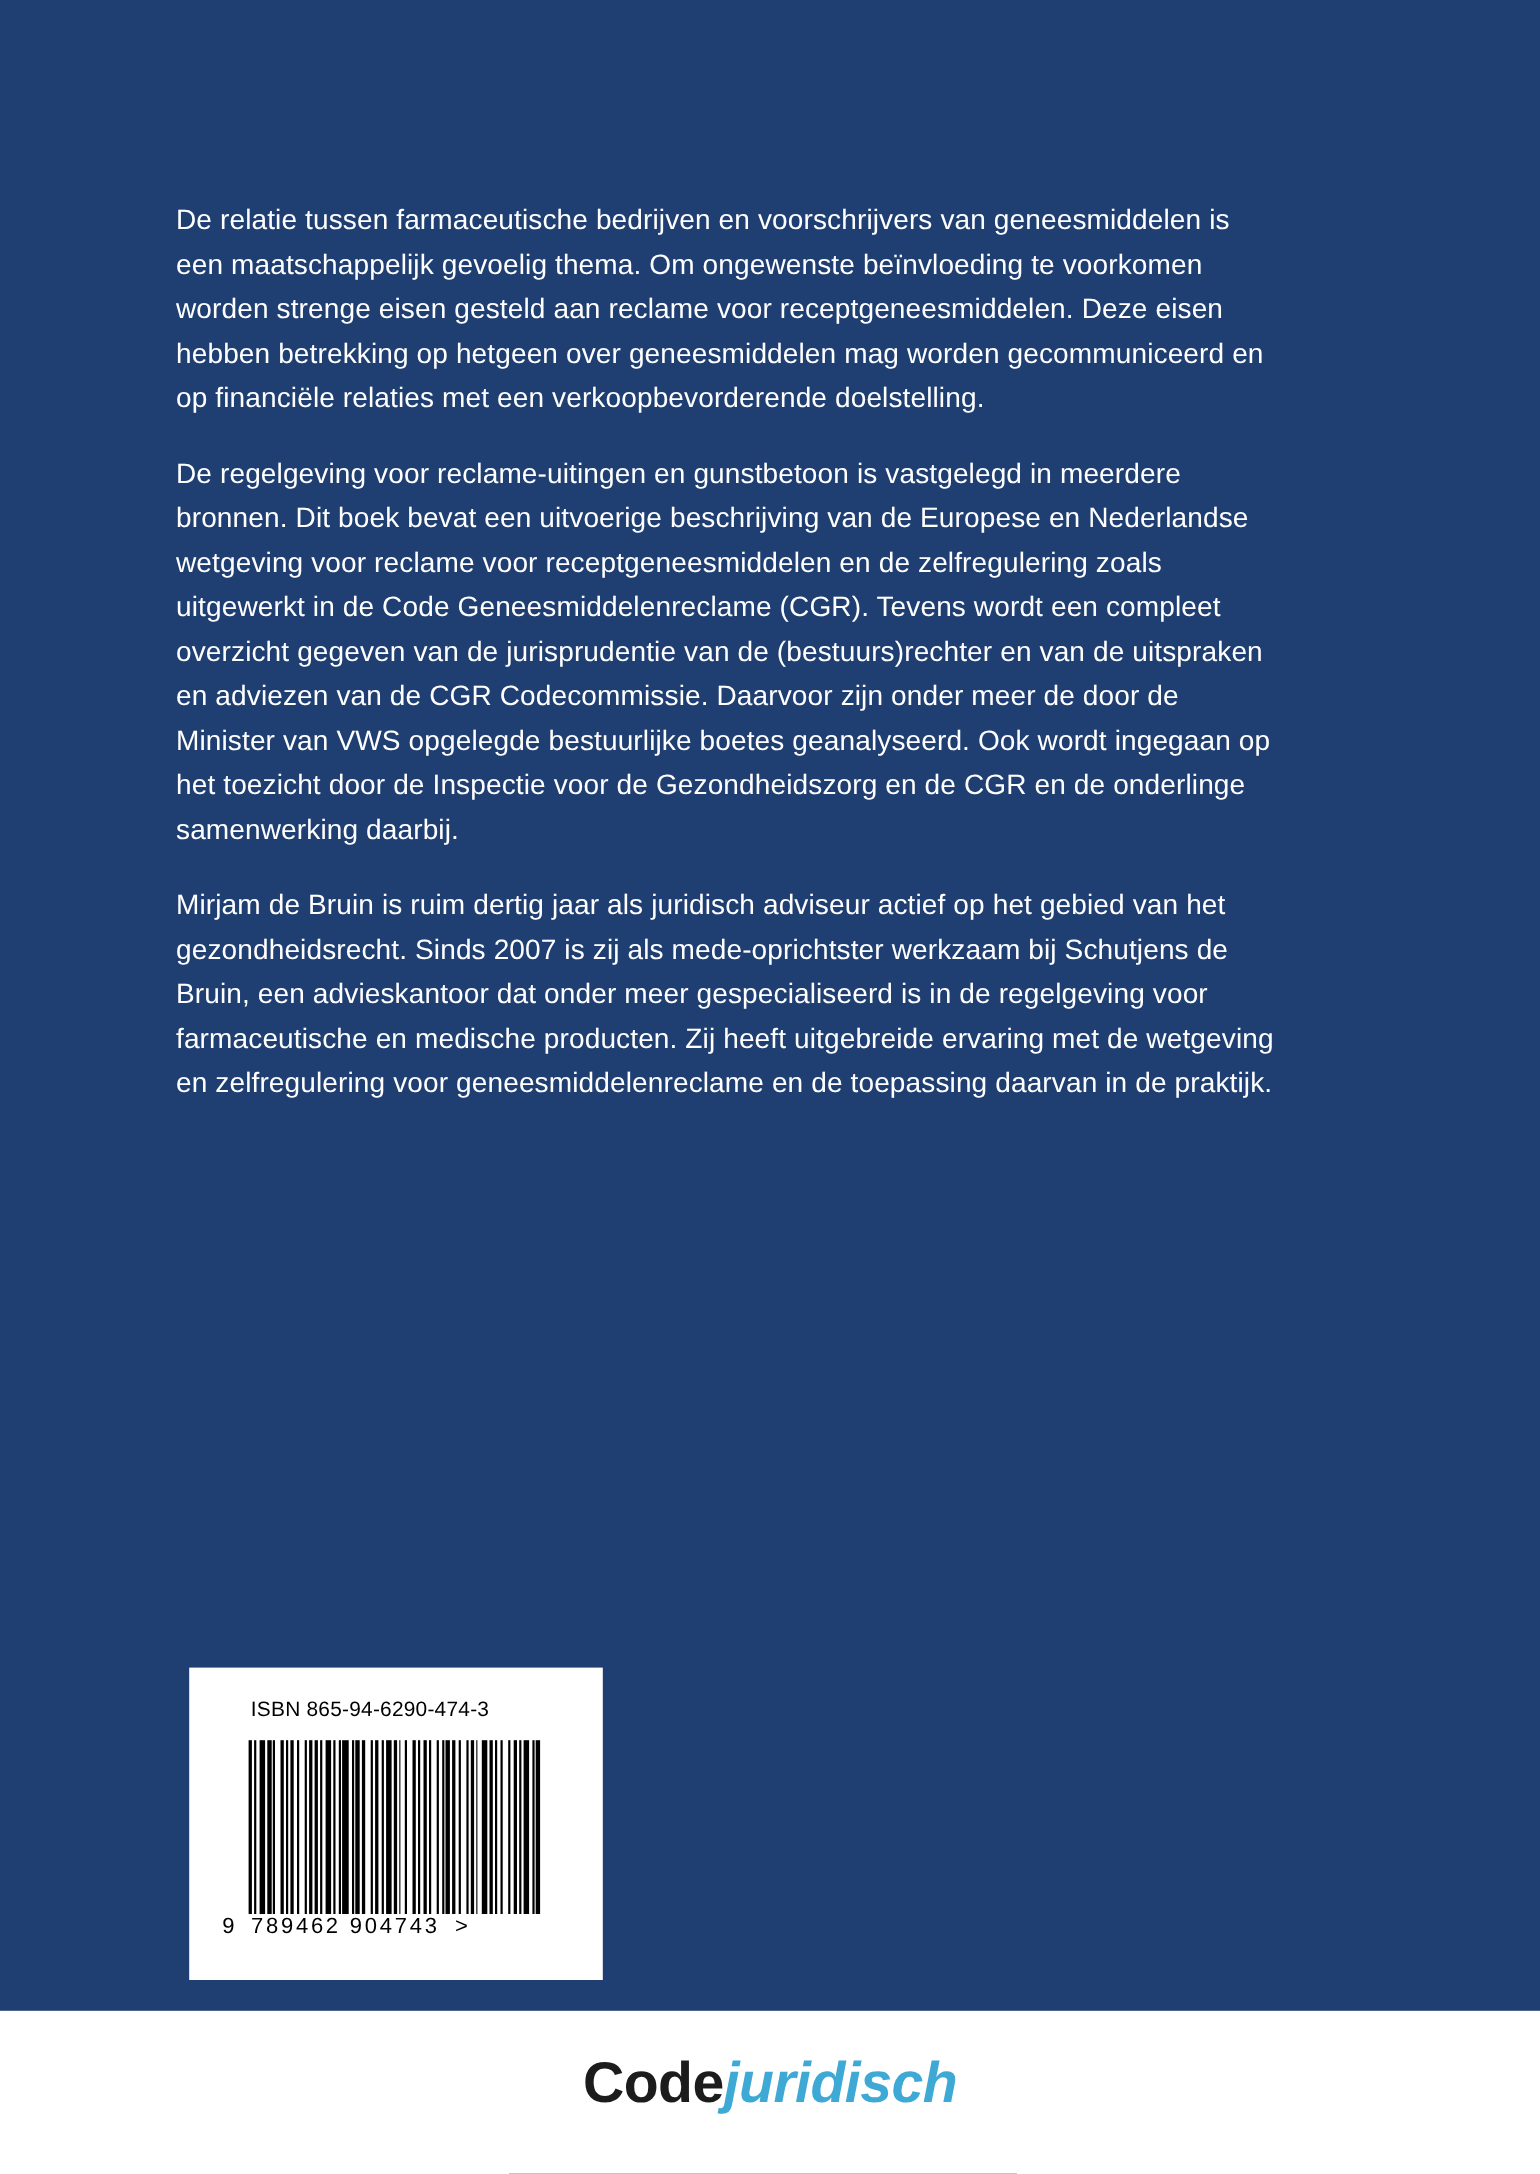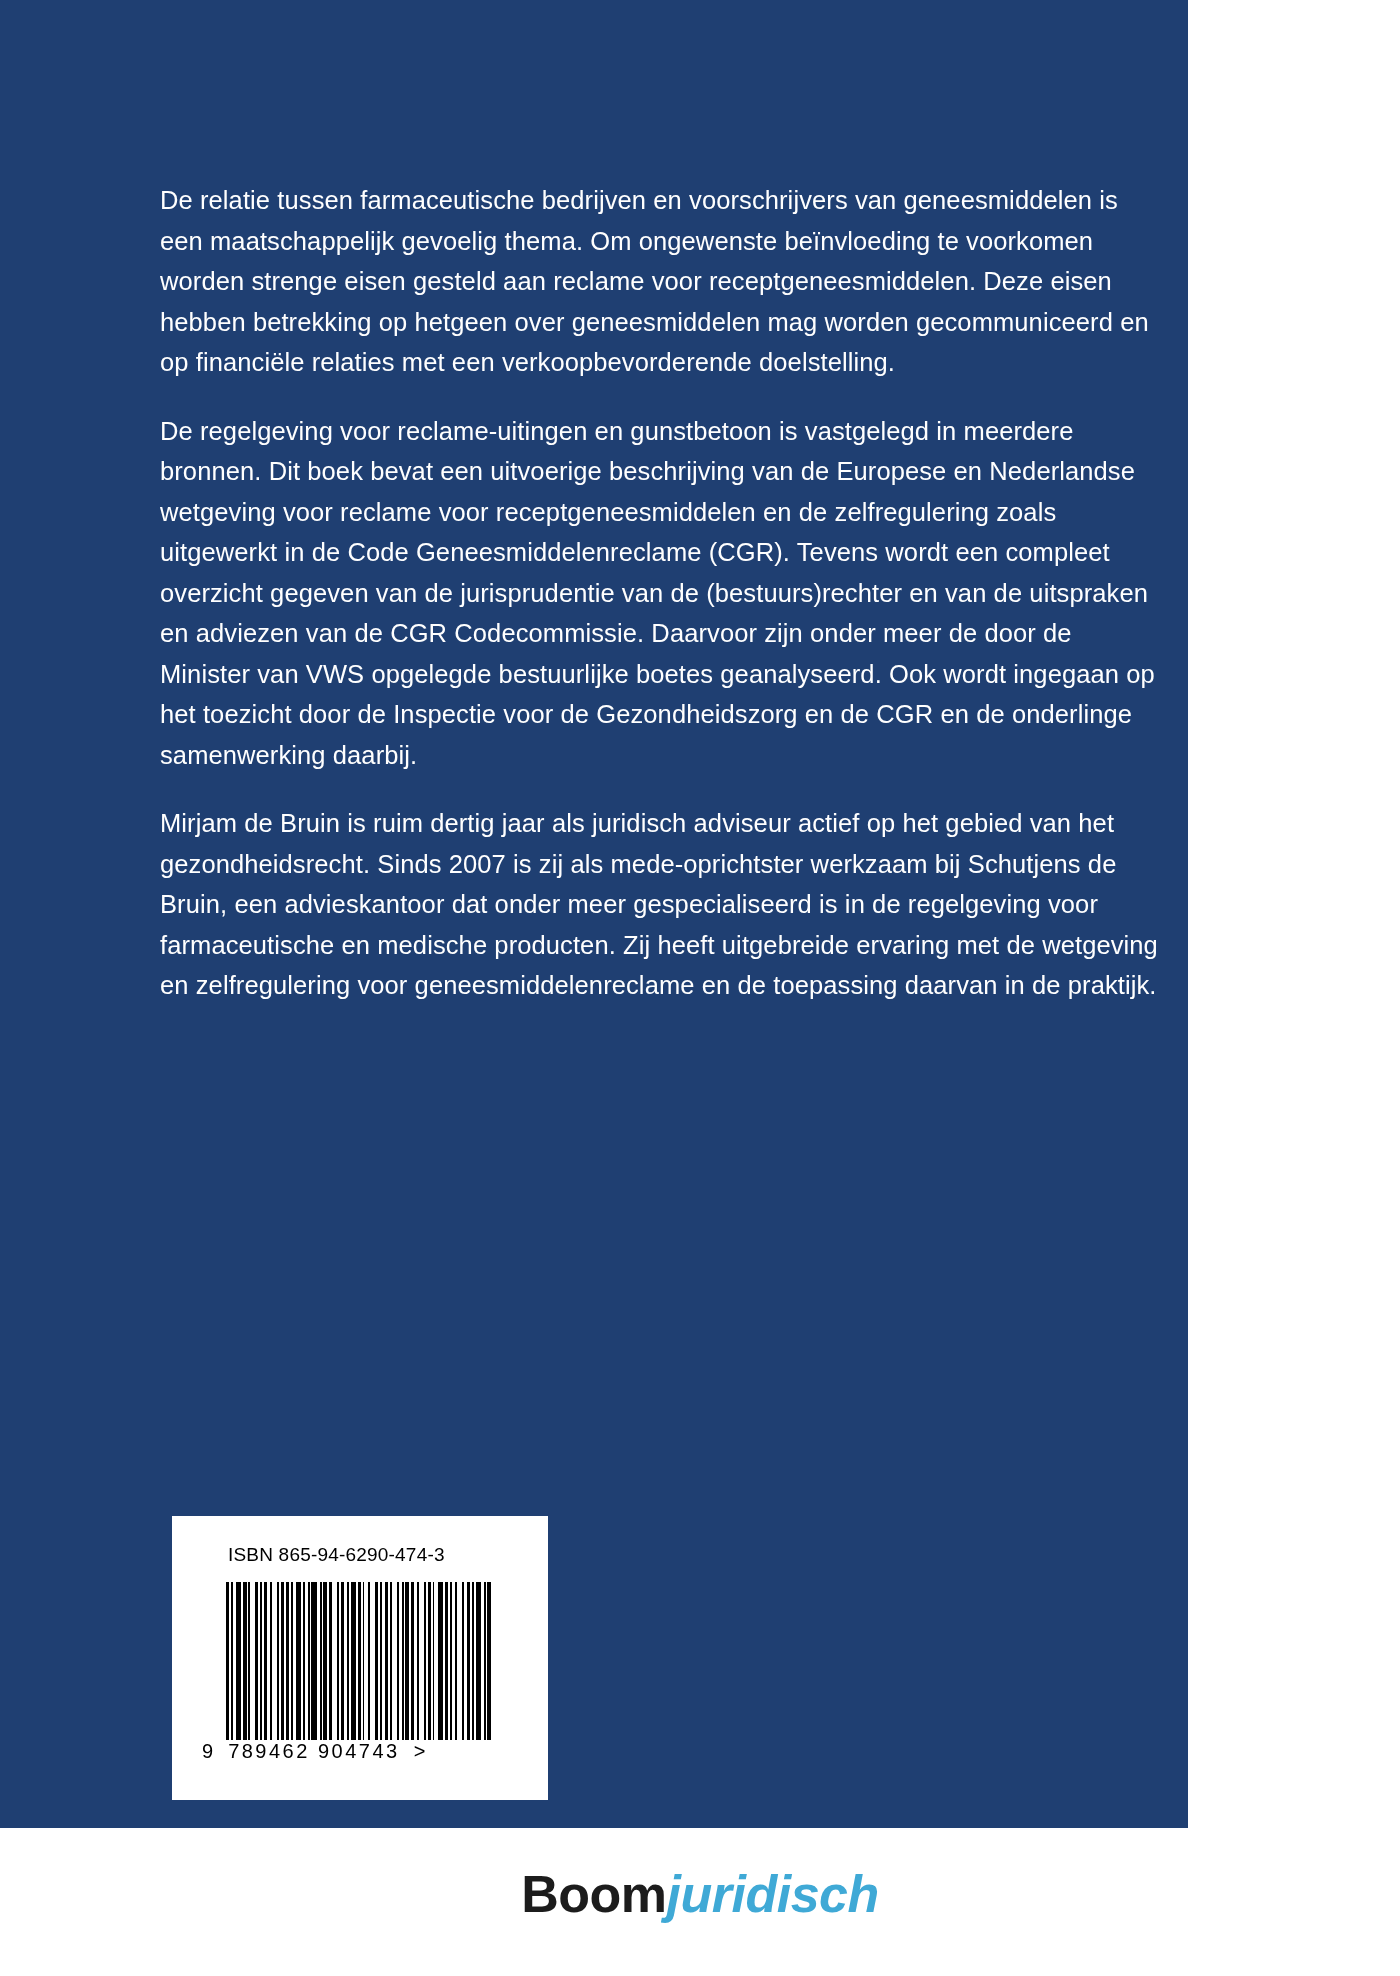--- a/index.html
+++ b/index.html
@@ -8,21 +8,21 @@
   }
   body {
     width: 1400px;
     height: 1976px;
     background: #ffffff;
     font-family: "Liberation Sans", sans-serif;
     overflow: hidden;
   }
   .back-cover {
     position: relative;
-    width: 1188px;
+    width: 1400px;
     height: 1976px;
     background: #1f3f72;
     box-sizing: border-box;
   }
   .blurb {
     position: absolute;
     left: 160px;
     top: 180px;
     width: 1000px;
     color: #ffffff;
@@ -229,17 +229,17 @@
         <span style="width: 1.28205%;"></span>
         <span style="width: 0.641026%; background: transparent;"></span>
       </div>
     <div class="barcode-digits">
       <span class="bc-lead">9</span><span class="bc-main">789462 904743</span><span class="bc-trail">&gt;</span>
     </div>
   </div>
 
   <div class="logo-strip">
     <div class="logo">
-      <span class="boom">Boom</span><span class="juridisch">juridisch</span>
+      <span class="boom">Code</span><span class="juridisch">juridisch</span>
     </div>
   </div>
 
 </div>
 
 </body></html>

